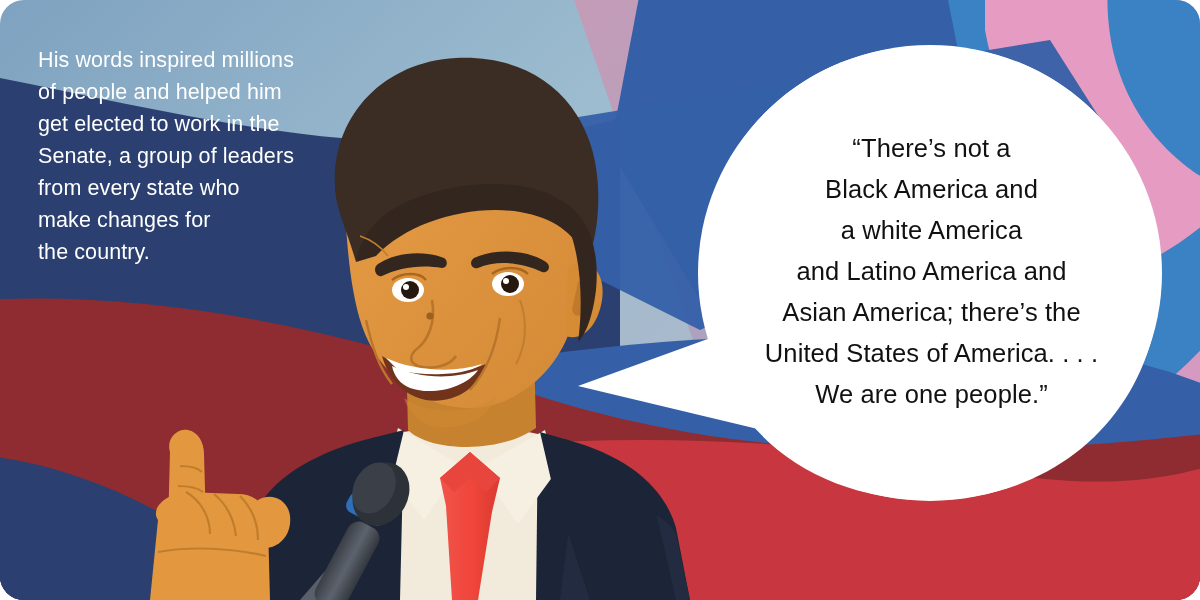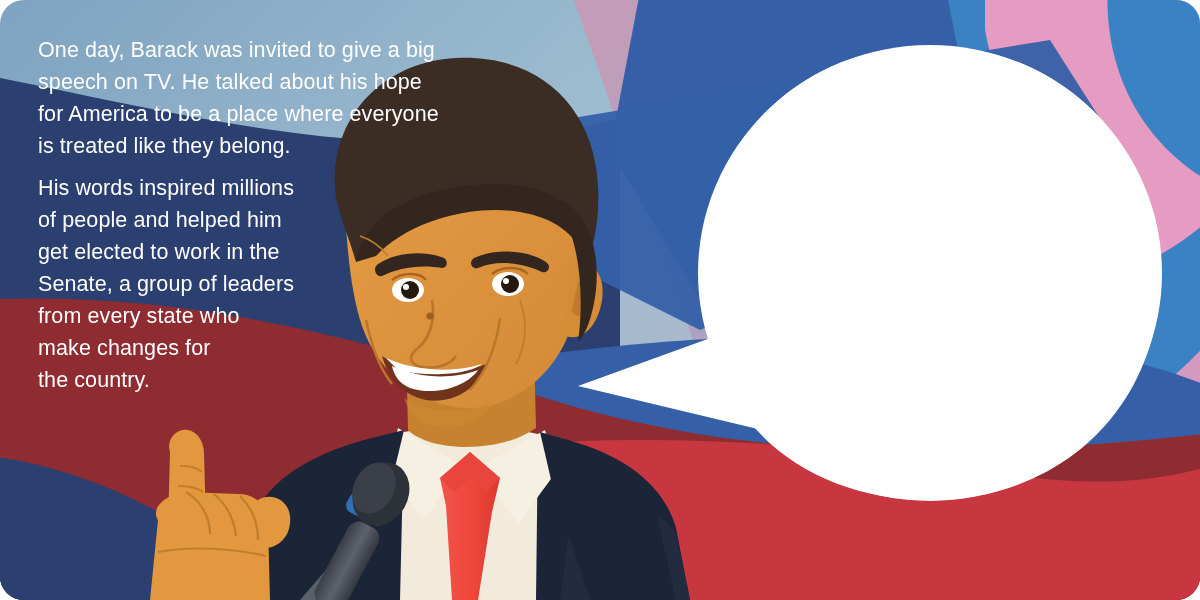--- a/index.html
+++ b/index.html
@@ -238,27 +238,30 @@
                    C700,148 796,46 930,46 Z" fill="#ffffff"></path>
           <ellipse cx="930" cy="273" rx="232" ry="228" fill="#ffffff"></ellipse>
           <path d="M760,320 L578,386 L762,430 Z" fill="#ffffff"></path>
         </g>
 
       </g>
     </svg>
   </div>
 
   <div class="narrative">
-    <p class="narr-p p1">One day, Barack was invited to give a big
-speech on TV. He talked about his hope
-for America to be a place where everyone
-is treated like they belong.</p>
     <p class="narr-p p2">His words inspired millions
 of people and helped him
 get elected to work in the
 Senate, a group of leaders
 from every state who
 make changes for
 the country.</p>
   </div>
 
+  <div class="quote">“There’s not a
+Black America and
+a white America
+and Latino America and
+Asian America; there’s the
+United States of America. . . .
+We are one people.”</div>
 
 </div>
 
 </body></html>

